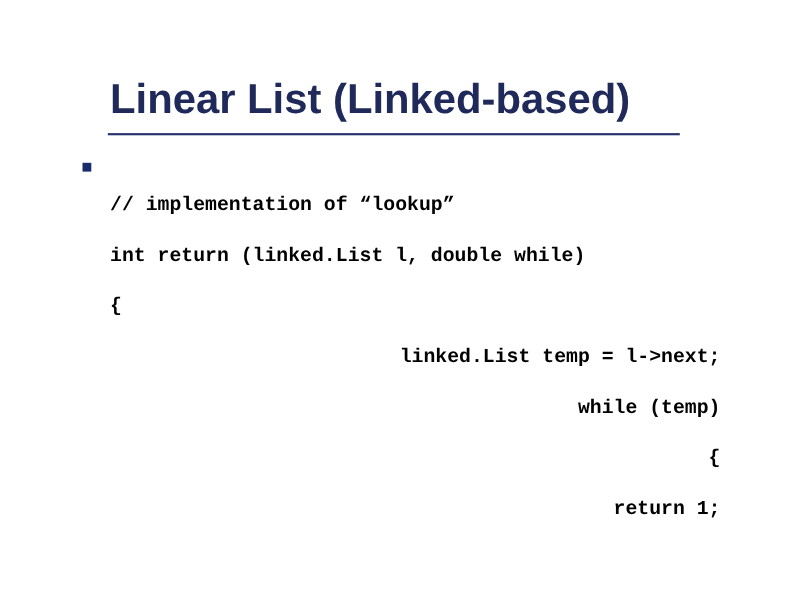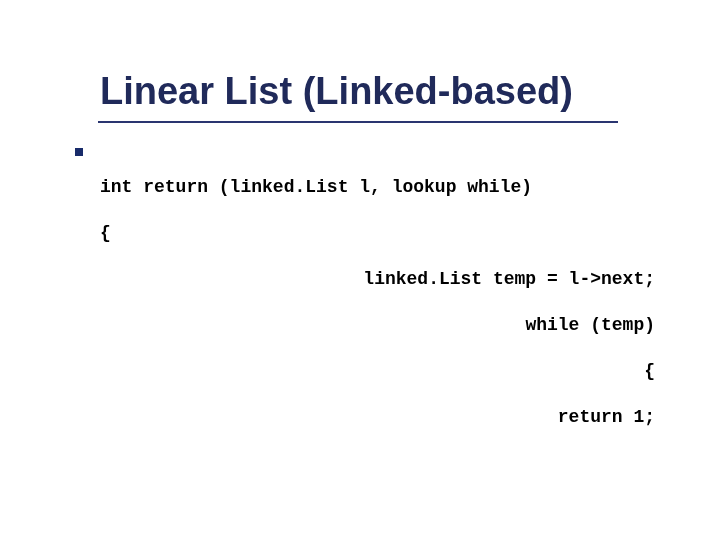--- a/index.html
+++ b/index.html
@@ -16,21 +16,22 @@
 </style>
 </head>
 <body>
 
 <div class="slide">
   <div class="bullet-bar"></div>
   <h1 class="title">Linear List (Linked-based)</h1>
   <div class="underline"></div>
 
   <div class="code">
-<div><span>int return (linked.List l, </span><span class="kw">lookup</span><span> while)</span></div>
+<div>// implementation of “lookup”</div>
+<div><span>int return (linked.List l, </span><span class="kw">double</span><span> while)</span></div>
 <div>{</div>
 <div class="ind1">linked.List temp = l-&gt;next;</div>
 <div class="ind1">while (temp)</div>
 <div class="ind1">{</div>
 <div class="ind3">return 1;</div>
 
 
 <div></div>
 
 

